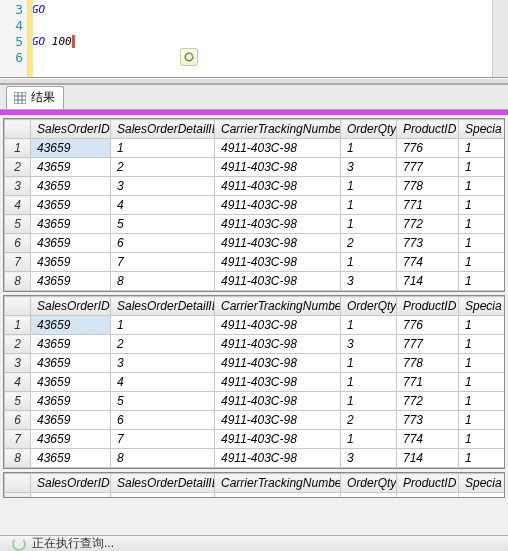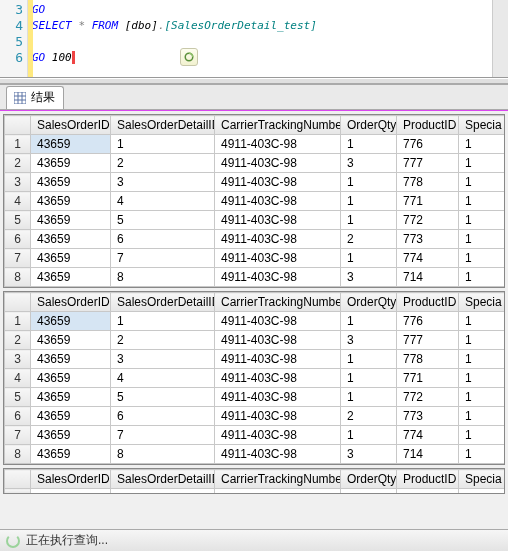--- a/index.html
+++ b/index.html
@@ -89,21 +89,22 @@
     border-radius: 3px 3px 0 0;
     cursor: pointer;
   }
   .tab.active { background: #fff; }
   .tab .ico { width: 14px; height: 14px; display:inline-flex; align-items:center; justify-content:center; }
 
   
   .grids {
     height: 410px;
     overflow: hidden;
-    border-top: 1px solid #d946ef;
+    border-top: 5px solid #d946ef;
+    font-style: italic;
   }
   .grid-block {
     border: 1px solid #888;
     margin: 3px;
     background: #fff;
   }
   .grid-scroll {
     overflow: hidden;
   }
   table.grid {
@@ -142,26 +143,26 @@
   col.c-pid  { width: 62px; }
   col.c-sp   { width: 60px; }
 
   
   .grid-empty table.grid td.blank { height: 4px; padding:0; border-top:none; border-bottom:none; }
 
   
   .statusbar {
     position: absolute;
     left: 0; right: 0; bottom: 0;
-    height: 22px;
+    height: 16px;
     border-top: 1px solid #aaa;
     background: linear-gradient(#f6f6f6,#e3e3e3);
     display: flex;
     align-items: center;
-    padding: 0 6px;
+    padding: 0 12px;
     gap: 6px;
     font-size: 12px;
     color: #333;
   }
   .statusbar .spin {
     width: 14px; height: 14px;
     border: 2px solid #9bd39b;
     border-top-color: transparent;
     border-radius: 50%;
   }
@@ -172,21 +173,20 @@
 <div class="editor-wrap">
   <div class="gutter" id="gutter">
       <div>3</div>
       <div>4</div>
       <div>5</div>
       <div>6</div>
     </div>
   <div class="code" id="code">
     <div class="code-strip"></div>
   <div class="ln"><span class="kw-blue">GO</span></div>
-      <div class="ln"><span class="kw-blue">SELECT</span><span> </span><span class="star-gray">*</span><span> </span><span class="kw-blue">FROM</span><span> [dbo]</span><span class="kw-gray">.</span><span class="ident-green">[SalesOrderDetail_test]</span></div>
       <div class="ln"></div>
       <div class="ln"><span class="kw-blue">GO</span><span class="cursor"> 100</span></div>
     </div>
   <div class="exec-icon">
     <svg viewBox="0 0 16 16">
         <circle cx="8" cy="8" r="5" fill="none" stroke="#5a8f3a" stroke-width="2"></circle>
         <path d="M8 3 A5 5 0 0 1 13 8" stroke="#8fc06a" stroke-width="2" fill="none"></path>
       </svg>
   </div>
   <div class="editor-scroll"></div>

